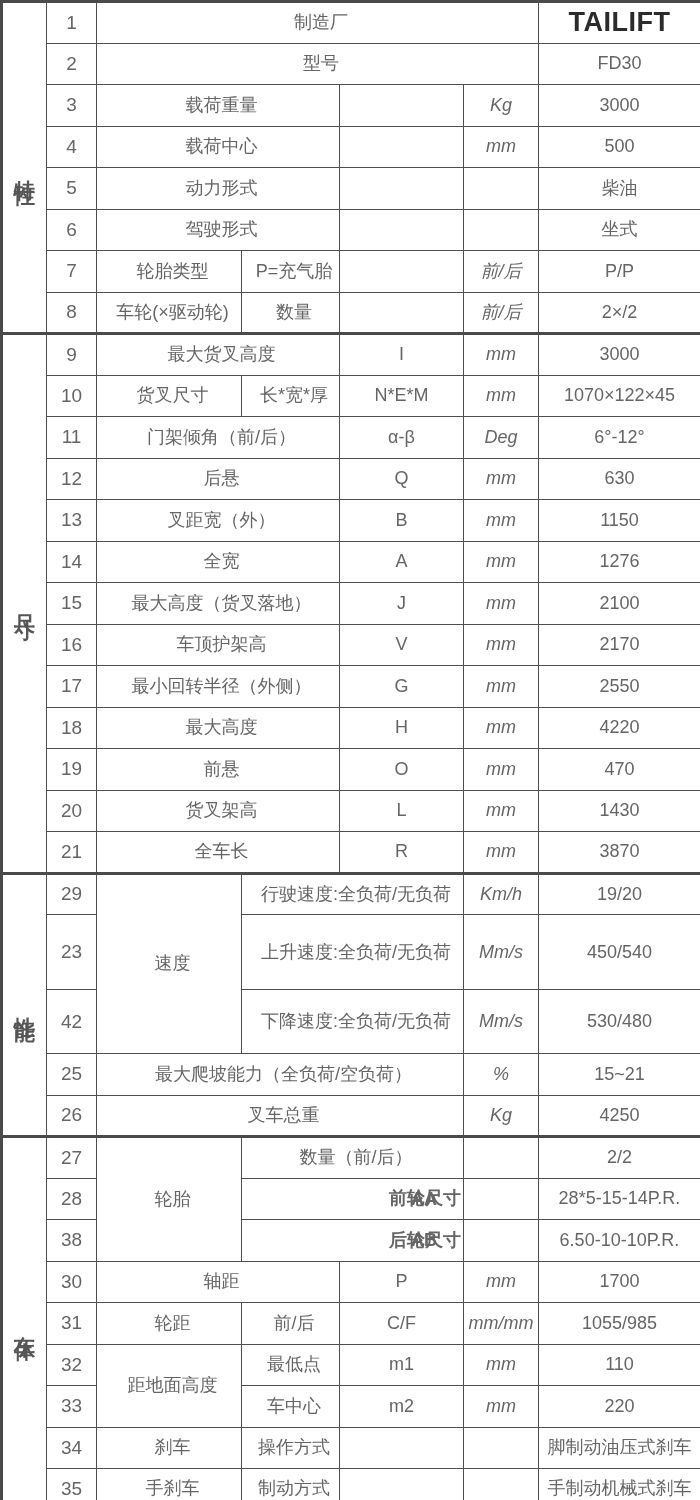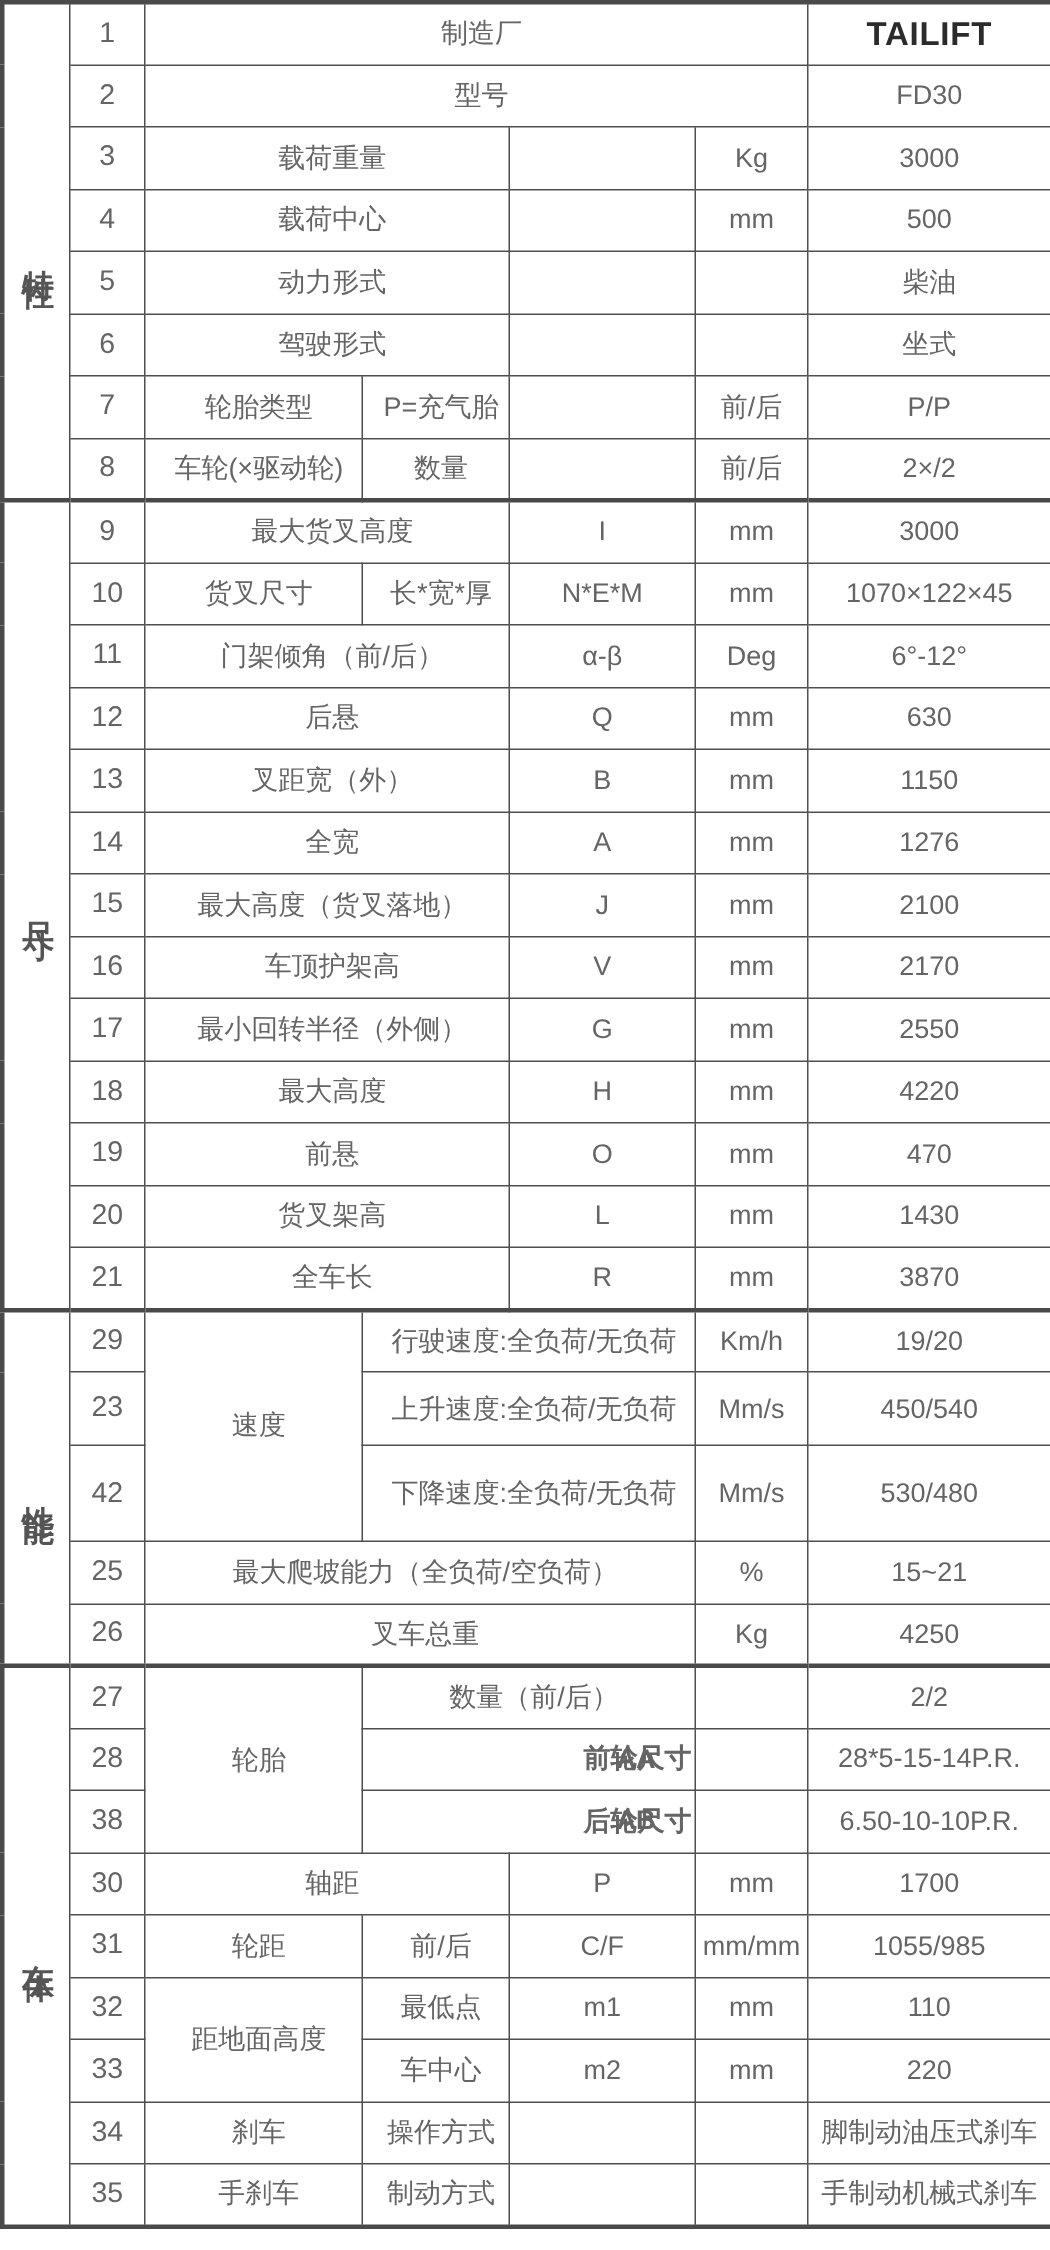--- a/index.html
+++ b/index.html
@@ -24,21 +24,21 @@
     font-size: 18px;
     text-align: center;
     vertical-align: middle;
     padding: 0;
     overflow: hidden;
     white-space: nowrap;
     line-height: 1.15;
   }
 
   tr { height: 41.5px; }
-  tr[data-row="23"] { height: 49px; }
+  tr[data-row="23"] { height: 75px; }
   tr[data-row="24"] { height: 64px; }
 
   
   tr.sec-start td { border-top: 3px solid #4a4a4a; }
 
   td.section {
     writing-mode: vertical-rl;
     text-orientation: upright;
     font-weight: bold;
     font-size: 21px;
@@ -50,25 +50,25 @@
 
   td.num { font-size: 19px; }
 
   td.k-param, td.k-sub, td.k-desc {
     text-align: center;
     padding-left: 9px;
     padding-right: 2px;
   }
 
   td.k-sym, td.k-unit, td.k-val { text-align: center; }
-  td.k-unit { padding: 0 2px; }
+  td.k-unit { padding: 0 2px; font-style: italic; }
 
   td.k-brand {
     font-weight: bold;
-    font-size: 22px;
+    font-size: 27px;
     color: #2b2b2b;
     letter-spacing: 0.5px;
   }
 
   
   td.split { position: relative; text-align: right; padding-left: 9px; font-weight: bold; }
   td.split .sym-tag {
     position: absolute;
     right: 26px;
     top: 50%;

